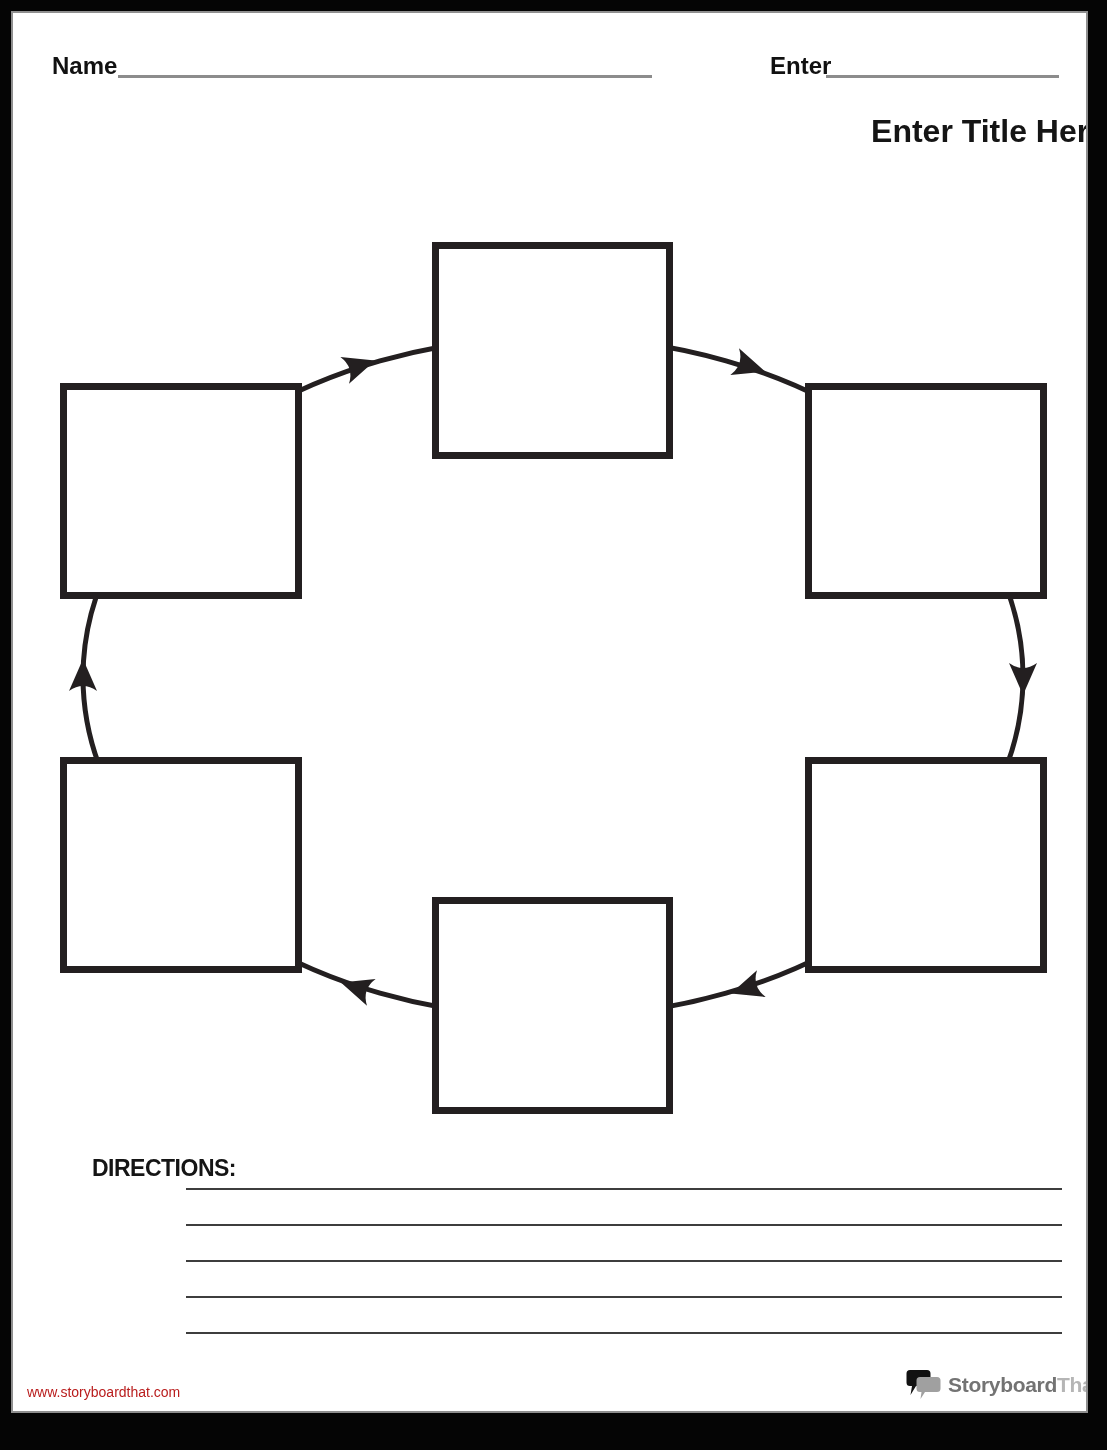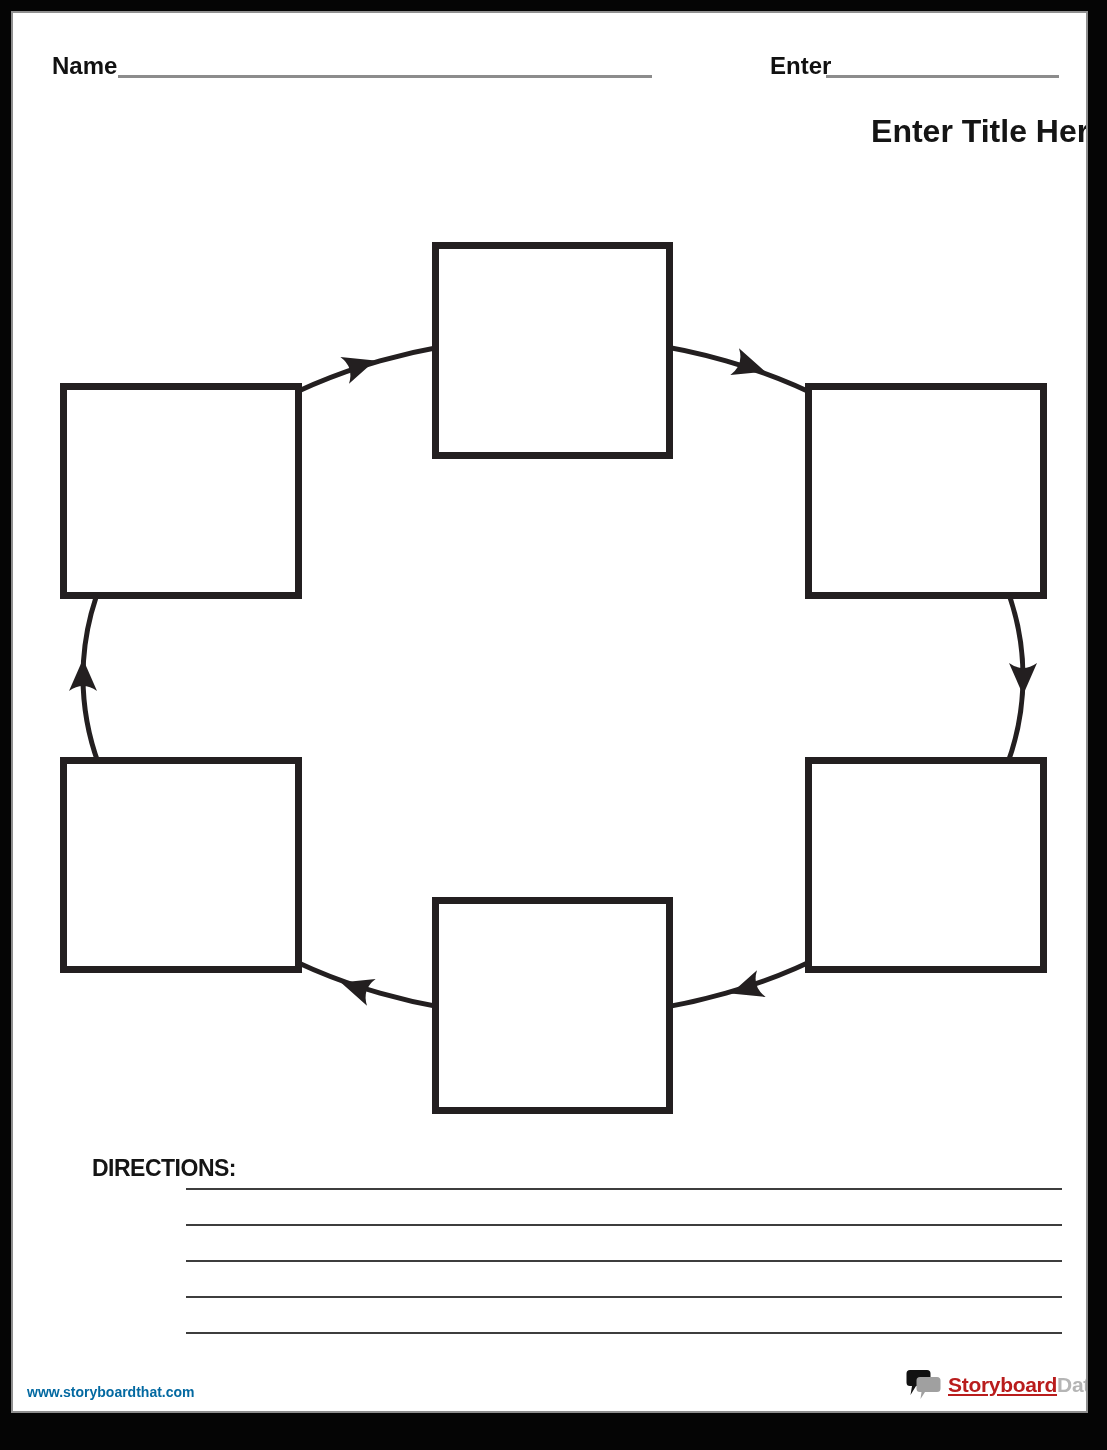--- a/index.html
+++ b/index.html
@@ -101,38 +101,38 @@
   }
   .wline{
     height:2px;background:#3d3d3d;
     margin-bottom:34px;
   }
 
   
   .footer-url{
     position:absolute;
     left:27px;top:1384px;
-    font-weight:bold;
+    font-weight:normal;
     font-size:14px;
-    color:#0369a1;
+    color:#b91c1c;
     z-index:3;
   }
   .logo{
     position:absolute;
     left:906px;top:1369px;
     display:flex;align-items:center;
     z-index:3;
   }
   .logo-icon{margin-right:6px;}
   .logo-text{
     font-weight:bold;
     font-size:21px;
     letter-spacing:-0.3px;
   }
-  .logo-text .p1{color:#b91c1c;text-decoration:underline;}
+  .logo-text .p1{color:#737373;}
   .logo-text .p2{color:#b5b5b5;}
 </style>
 </head>
 <body>
 
 <div class="page">
 
   <div class="field-label name-label">Name</div>
   <div class="field-line name-line"></div>
 
@@ -172,21 +172,21 @@
     </div>
 
   <div class="footer-url">www.storyboardthat.com</div>
 
   <div class="logo">
     <svg class="logo-icon" width="36" height="32" viewBox="0 0 36 32">
       <path fill="#111111" d="M4 1 h17 a3.5 3.5 0 0 1 3.5 3.5 v9 a3.5 3.5 0 0 1 -3.5 3.5 h-11 l-5.5 9 1.5-9 h-2 a3.5 3.5 0 0 1 -3.5 -3.5 v-9 A3.5 3.5 0 0 1 4 1 Z"></path>
       <path fill="#a0a0a0" d="M14 8 h17 a3.5 3.5 0 0 1 3.5 3.5 v8 a3.5 3.5 0 0 1 -3.5 3.5 h-12 l-4.5 7 1-7 h-1.5 a3.5 3.5 0 0 1 -3.5 -3.5 v-8 A3.5 3.5 0 0 1 14 8 Z"></path>
     </svg>
     <div class="logo-text">
-      <span class="p1">Storyboard</span><span class="p2">Date</span>
+      <span class="p1">Storyboard</span><span class="p2">That</span>
     </div>
   </div>
 
   <div class="frame">
     <div class="frame-inner-edge"></div>
   </div>
 
 </div>
 
 </body></html>

